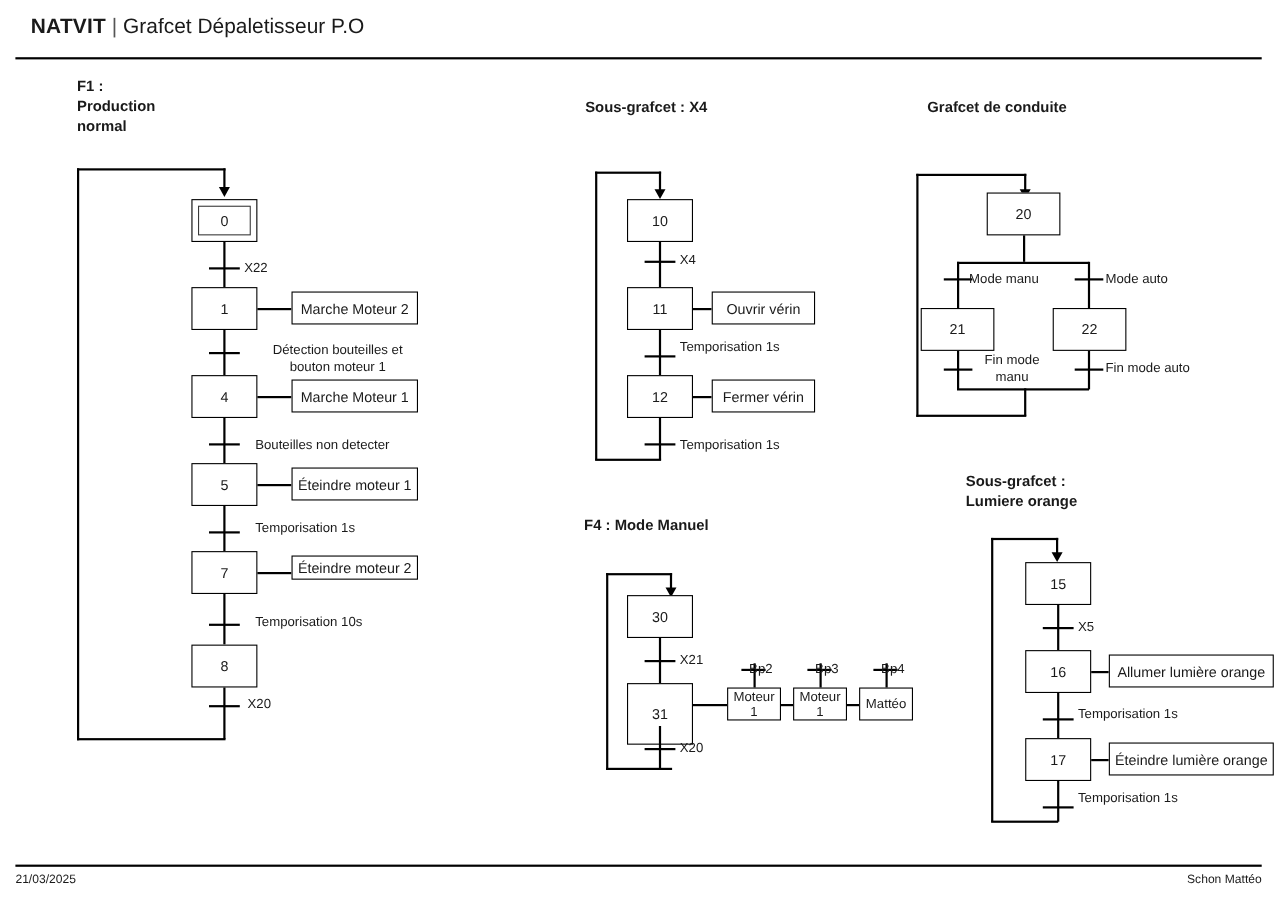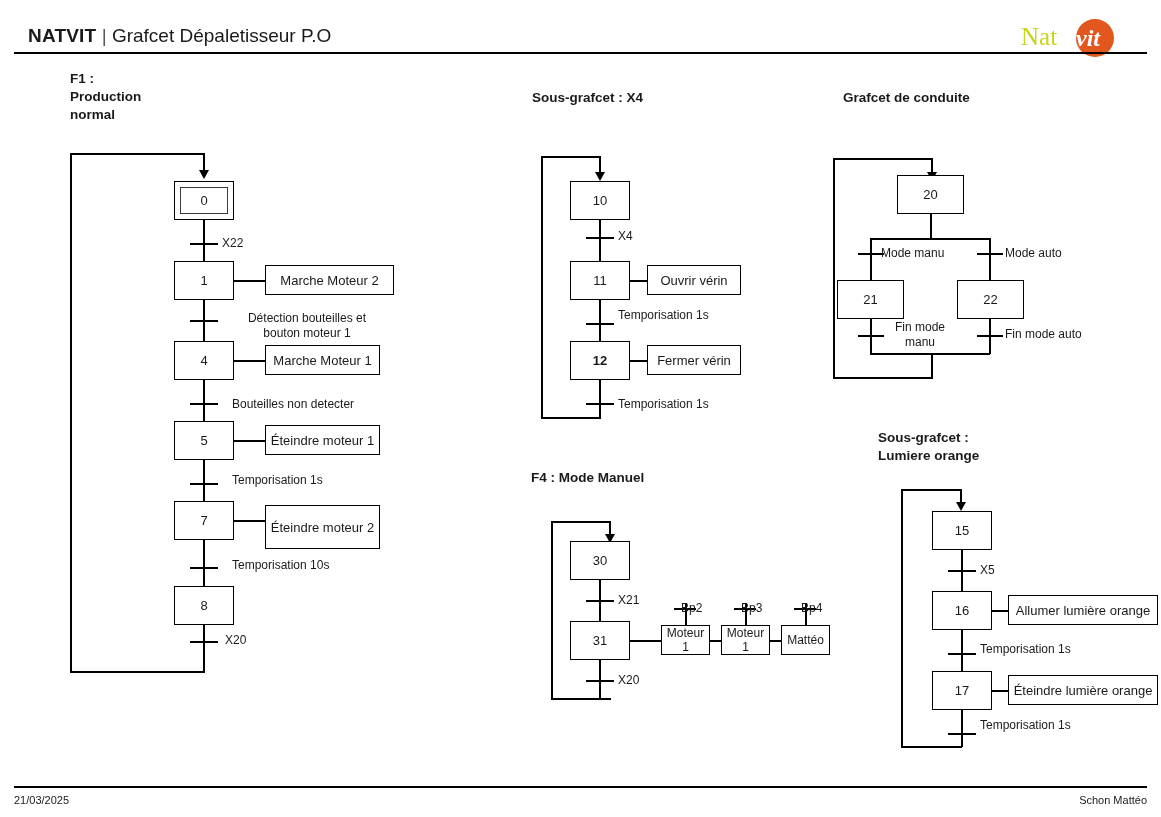--- a/index.html
+++ b/index.html
@@ -7,21 +7,21 @@
     width:1161px;height:817px;
     background:#ffffff;
     font-family:"Liberation Sans", sans-serif;
     color:#1a1a1a;
     overflow:hidden;
     position:relative;
   }
   .page{position:absolute;inset:0;}
 
   
-  .header{position:absolute;left:0;top:0;width:1161px;height:52px;margin-top:11px;}
+  .header{position:absolute;left:0;top:0;width:1161px;height:52px;}
   .hdr-title{position:absolute;left:28px;top:14px;font-size:19px;white-space:nowrap;}
   .hdr-title b{font-weight:bold;letter-spacing:.2px;}
   .hdr-sep{color:#555;font-weight:normal;}
   .hdr-sub{font-weight:normal;}
   .hdr-rule{position:absolute;left:14px;top:52px;width:1133px;height:2px;background:#000;}
 
   
   .logo{position:absolute;right:20px;top:6px;width:120px;height:42px;}
   .logo-circle{position:absolute;left:55px;top:2px;width:38px;height:38px;border-radius:50%;background:#e2571e;}
   .logo-nat{position:absolute;left:0px;top:6px;font-size:25px;color:#c8d41e;font-family:"Liberation Serif",serif;letter-spacing:0px;}
@@ -66,25 +66,20 @@
 
 <div class="page">
 
   <div class="header">
     <div class="hdr-title">
       <b>NATVIT</b>
       <span class="hdr-sep">|</span>
       <span class="hdr-sub">Grafcet Dépaletisseur P.O</span>
     </div>
 
-    <div class="logo">
-      <div class="logo-circle"></div>
-      <div class="logo-nat">Nat</div>
-      <div class="logo-vit">vit</div>
-    </div>
   </div>
   <div class="hdr-rule"></div>
 
   <div class="sec-title" style="left:70px;top:70px;">F1 :
 Production
 normal</div>
 
   <div class="hline" style="left:70px;top:153px;width:135px;"></div>
   <div class="vline" style="left:70px;top:153px;height:520px;"></div>
   <div class="hline" style="left:70px;top:671px;width:135px;"></div>
@@ -97,21 +92,21 @@
       </div>
   </div>
   <div class="vline" style="left:203px;top:220px;height:41px;"></div>
   <div class="tbar" style="left:190px;top:243px;width:28px;"></div>
   <div class="tlabel" style="left:222px;top:236px;">X22</div>
 
   <div class="step" style="left:174px;top:261px;width:60px;height:39px;">
       <span>1</span>
     </div>
   <div class="hline" style="left:234px;top:280px;width:31px;"></div>
-  <div class="action" style="left:265px;top:265px;width:129px;height:30px;">
+  <div class="action" style="left:265px;top:265px;width:115px;height:30px;">
       <span>Marche Moteur 2</span>
     </div>
 
   <div class="vline" style="left:203px;top:300px;height:41px;"></div>
   <div class="tbar" style="left:190px;top:320px;width:28px;"></div>
   <div class="tlabel ctr" style="left:222px;top:311px;width:170px;">Détection bouteilles et
 bouton moteur 1</div>
 
   <div class="step" style="left:174px;top:341px;width:60px;height:39px;">
       <span>4</span>
@@ -134,21 +129,21 @@
     </div>
 
   <div class="vline" style="left:203px;top:460px;height:41px;"></div>
   <div class="tbar" style="left:190px;top:483px;width:28px;"></div>
   <div class="tlabel" style="left:232px;top:473px;">Temporisation 1s</div>
 
   <div class="step" style="left:174px;top:501px;width:60px;height:39px;">
       <span>7</span>
     </div>
   <div class="hline" style="left:234px;top:520px;width:31px;"></div>
-  <div class="action" style="left:265px;top:505px;width:115px;height:44px;">
+  <div class="action" style="left:265px;top:505px;width:115px;height:22px;">
       <span>Éteindre moteur 2</span>
     </div>
 
   <div class="vline" style="left:203px;top:540px;height:46px;"></div>
   <div class="tbar" style="left:190px;top:567px;width:28px;"></div>
   <div class="tlabel" style="left:232px;top:558px;">Temporisation 10s</div>
 
   <div class="step" style="left:174px;top:586px;width:60px;height:39px;">
       <span>8</span>
     </div>
@@ -176,21 +171,21 @@
     </div>
   <div class="hline" style="left:630px;top:280px;width:17px;"></div>
   <div class="action" style="left:647px;top:265px;width:94px;height:30px;">
       <span>Ouvrir vérin</span>
     </div>
 
   <div class="vline" style="left:599px;top:300px;height:41px;"></div>
   <div class="tbar" style="left:586px;top:323px;width:28px;"></div>
   <div class="tlabel" style="left:618px;top:308px;">Temporisation 1s</div>
 
-  <div class="step" style="left:570px;top:341px;width:60px;height:39px;font-weight:bold;">
+  <div class="step" style="left:570px;top:341px;width:60px;height:39px;">
       <span>12</span>
     </div>
   <div class="hline" style="left:630px;top:360px;width:17px;"></div>
   <div class="action" style="left:647px;top:345px;width:94px;height:30px;">
       <span>Fermer vérin</span>
     </div>
 
   <div class="vline" style="left:599px;top:380px;height:38px;"></div>
   <div class="tbar" style="left:586px;top:403px;width:28px;"></div>
   <div class="tlabel" style="left:618px;top:397px;">Temporisation 1s</div>
@@ -242,21 +237,21 @@
   <div class="vline" style="left:609px;top:521px;height:16px;"></div>
   <div class="arrow" style="left:604.5px;top:534px;"></div>
 
   <div class="step" style="left:570px;top:541px;width:60px;height:39px;">
       <span>30</span>
     </div>
   <div class="vline" style="left:599px;top:580px;height:41px;"></div>
   <div class="tbar" style="left:586px;top:600px;width:28px;"></div>
   <div class="tlabel" style="left:618px;top:593px;">X21</div>
 
-  <div class="step" style="left:570px;top:621px;width:60px;height:39px;">
+  <div class="step" style="left:570px;top:621px;width:60px;height:56px;">
       <span>31</span>
     </div>
 
   <div class="hline" style="left:630px;top:640px;width:31px;"></div>
   <div class="action" style="left:661px;top:625px;width:49px;height:30px;font-size:12px;">
       <span>Moteur 1</span>
     </div>
   <div class="vline" style="left:685px;top:603px;height:22px;"></div>
   <div class="tbar" style="left:674px;top:608px;width:22px;"></div>
   <div class="tlabel" style="left:681px;top:601px;">Bp2</div>

